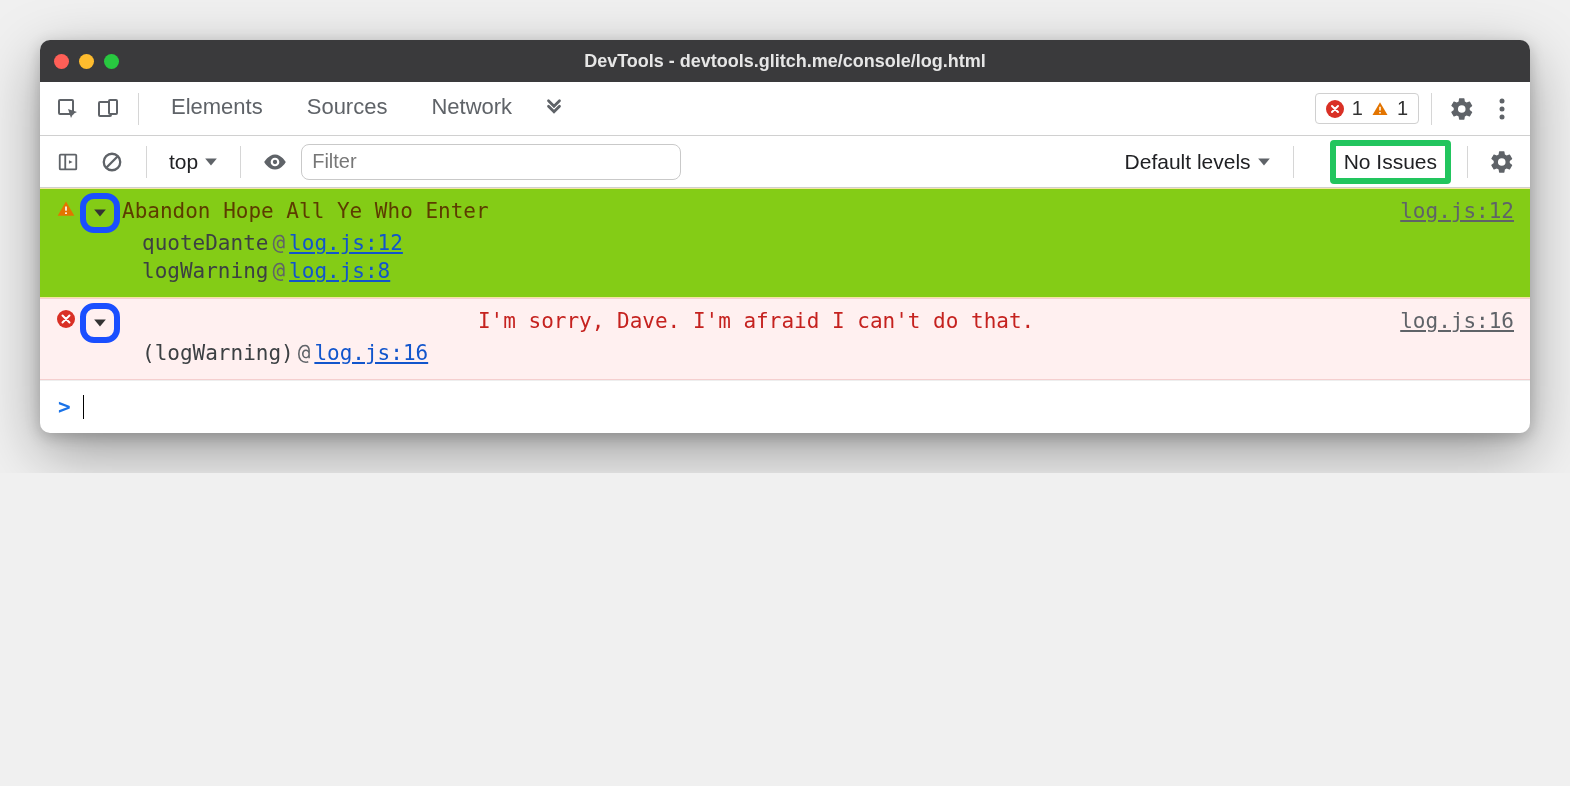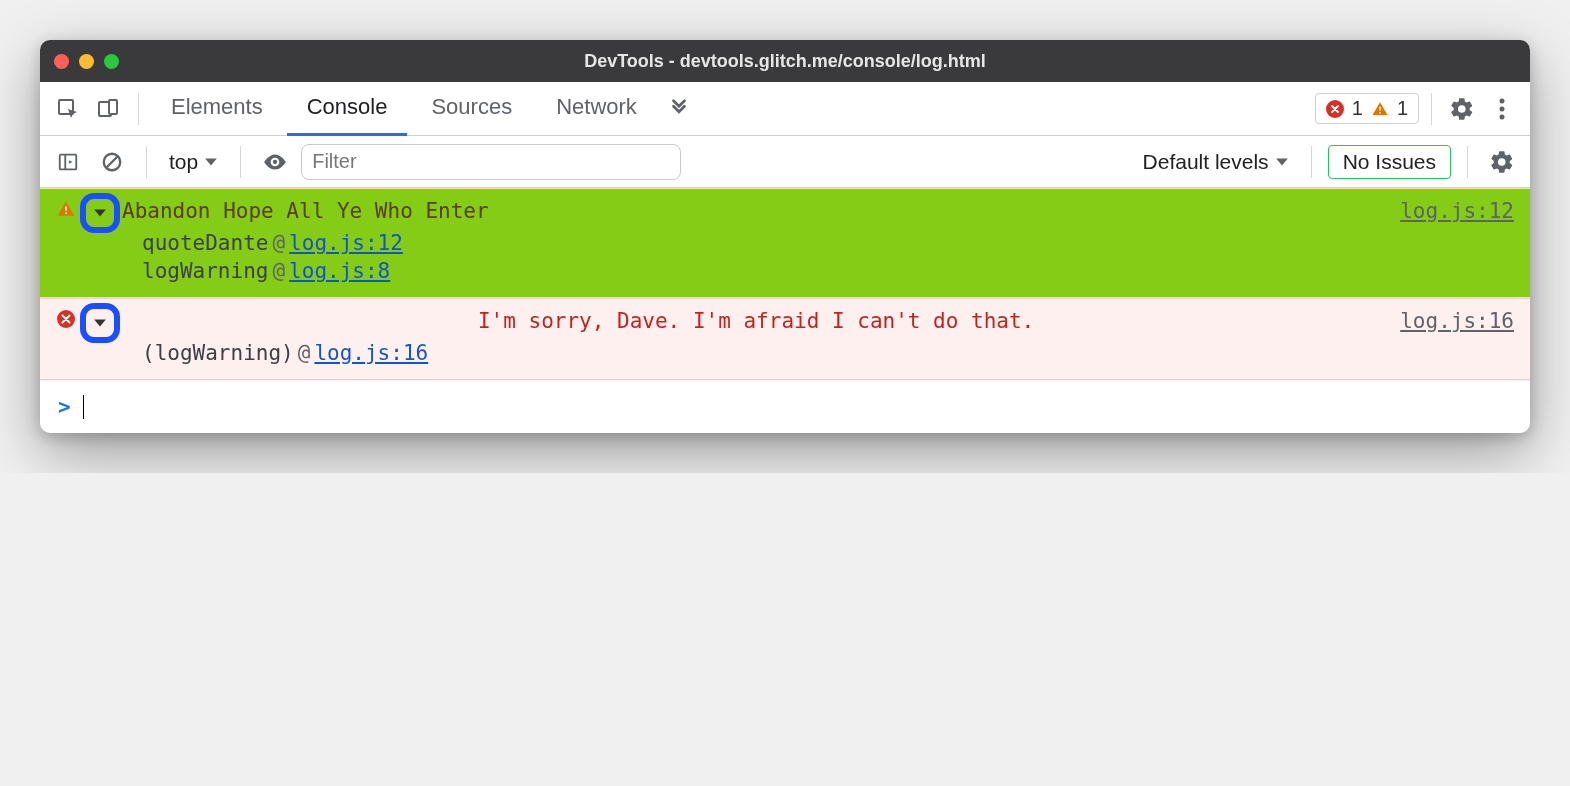--- a/index.html
+++ b/index.html
@@ -75,22 +75,22 @@
     display: flex; align-items: center; gap: 6px;
     font-size: 21px; color: #202124; cursor: pointer; padding: 4px 6px;
   }
   .filter-input {
     flex: 0 0 380px;
     height: 36px; border: 1px solid #c9c9c9; border-radius: 8px;
     font-size: 20px; padding: 0 10px; color: #5f6368; background: #fff;
   }
   .filter-input::placeholder { color: #777; }
   .btn-like {
-    border: 1px solid #22c55e; border-radius: 4px;
-    padding: 4px 14px; font-size: 21px; color: #202124; background: #fff; cursor: pointer;
+    border: 6px solid #22c55e; border-radius: 4px;
+    padding: 4px 8px; font-size: 21px; color: #202124; background: #fff; cursor: pointer; margin-left: 20px;
   }
   .gear { font-size: 24px; color: #5f6368; }
   .kebab { font-size: 28px; color: #5f6368; }
   
   .messages { font-family: Menlo, Consolas, monospace; font-size: 21px; }
   .msg { border-bottom: 1px solid rgba(0,0,0,0.06); padding: 6px 16px 10px 16px; position: relative; }
   .msg-warn { background: #84cc16; border-top: 1px solid #f3e6a0; border-bottom: 1px solid #f3e6a0; }
   .msg-err  { background: #fff0f0; border-top: 1px solid #f5cfcf; border-bottom: 1px solid #f5cfcf; }
   .msg-head { display: flex; align-items: flex-start; gap: 10px; }
   .lvl { flex: 0 0 22px; margin-top: 4px; }
@@ -144,21 +144,20 @@
       </svg>
     </div>
     <div class="icon-btn">
       <svg width="24" height="24" viewBox="0 0 24 24" fill="none" stroke="#5f6368" stroke-width="2">
         <rect x="3" y="5" width="12" height="14" rx="1"></rect>
         <rect x="13" y="3" width="8" height="14" rx="1" fill="#fff"></rect>
       </svg>
     </div>
     <div class="divider"></div>
     <div class="tab">Elements</div>
-    <div class="tab active">Console</div>
     <div class="tab">Sources</div>
     <div class="tab">Network</div>
     <div class="icon-btn">
       <svg width="22" height="22" viewBox="0 0 24 24" fill="none" stroke="#5f6368" stroke-width="3" stroke-linecap="round">
         <path d="M6 9l6 6 6-6"></path>
           <path d="M6 3l6 6 6-6"></path>
       </svg>
     </div>
     <div class="spacer"></div>
     <div class="badge-box">

